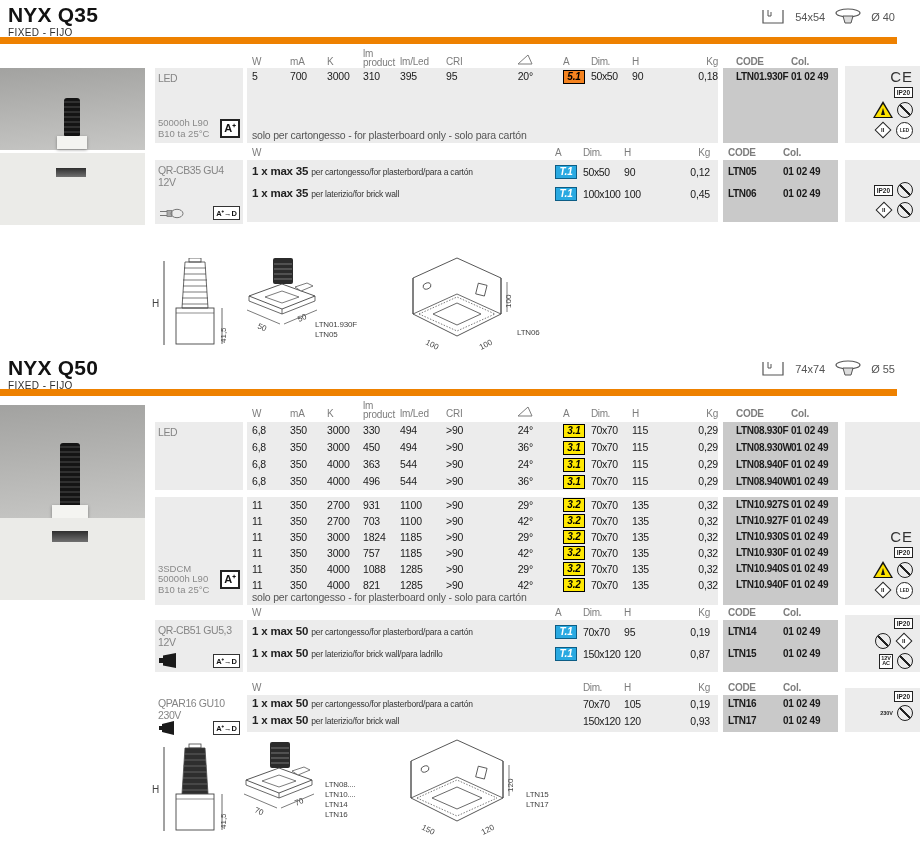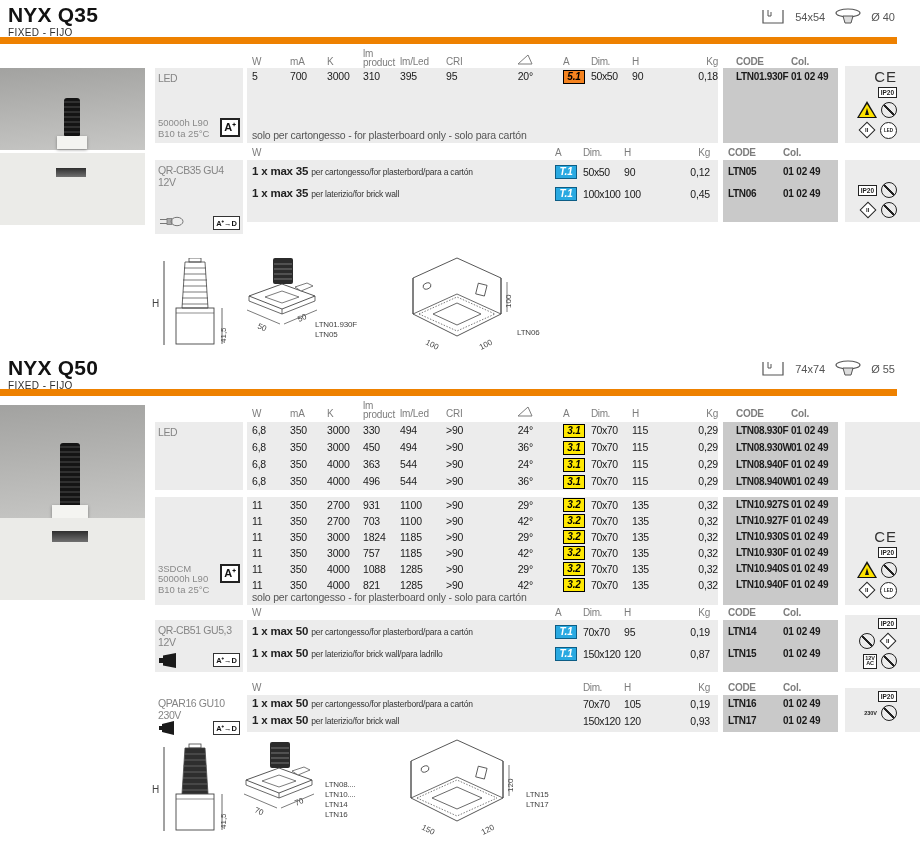--- a/index.html
+++ b/index.html
@@ -43,24 +43,24 @@
   .b-yellow{background:#ffe800;color:#000}
   .b-blue{background:#29a9e1;color:#fff;border-color:#0d5d85}
 
   
   .side-cell{position:absolute;left:155px;width:88px;background:#ececec;box-sizing:border-box;padding:4px 3px 4px 3px;display:flex;flex-direction:column;justify-content:space-between}
   .side-cell.nobg{background:transparent}
   .side-label{font-size:10.5px;color:#858585;letter-spacing:-.4px}
   .life{font-size:9.5px;color:#8a8a8a;line-height:10.5px}
   .abox{border:2px solid #222;font-weight:700;font-size:11px;line-height:15px;padding:0 2px;background:#fff;color:#111;flex:none}
   .arange{border:1px solid #333;font-weight:700;font-size:7.5px;padding:1px 2px;background:#fff;color:#111;flex:none}
-  .side-bottom{display:flex;align-items:flex-start;justify-content:space-between;gap:4px}
+  .side-bottom{display:flex;align-items:center;justify-content:space-between;gap:4px}
 
   
-  .icons-box{position:absolute;width:75px;background:#ececec;display:flex;flex-direction:column;align-items:flex-end;gap:3px;padding:3px 23px 0 0;box-sizing:border-box}
+  .icons-box{position:absolute;width:75px;background:#ececec;display:flex;flex-direction:column;align-items:flex-end;gap:3px;padding:3px 7px 0 0;box-sizing:border-box}
   .ic-row{display:flex;gap:4px;align-items:center;justify-content:flex-end}
   .ce{font-size:15px;color:#333;letter-spacing:1px;line-height:15px}
   .ip20{border:1px solid #222;font-size:6.5px;font-weight:700;color:#222;padding:1px 2px;line-height:7px;background:#fff}
   .warn{position:relative;width:20px;height:17px;flex:none}
   .warn i{position:absolute;display:block}
   .t-outer{inset:0;background:#111;clip-path:polygon(50% 0,100% 100%,0 100%)}
   .t-inner{left:2px;right:2px;top:3px;bottom:1px;background:#ffe300;clip-path:polygon(50% 0,100% 100%,0 100%)}
   .t-mark{left:50%;top:7px;width:4px;height:7px;margin-left:-2px;background:#111;clip-path:polygon(50% 0,100% 100%,0 100%)}
   .ncirc{width:14px;height:14px;border:1.4px solid #222;border-radius:50%;position:relative;flex:none;background:
     linear-gradient(45deg,transparent 45%,#222 45% 55%,transparent 55%)}
@@ -213,21 +213,21 @@
     <span class="cell cdesc">W</span>
     <span class="cell ca">A</span>
     <span class="cell cdim">Dim.</span>
     <span class="cell ch">H</span>
     <span class="cell ckg">Kg</span>
     <span class="cgap2"></span>
     <span class="cell ccode">CODE</span>
     <span class="cell ccol">Col.</span>
   </div>
 
-  <div class="side-cell" style="top:160px;height:74px">
+  <div class="side-cell" style="top:160px;height:64px">
     <div class="side-label">QR-CB35 GU4 12V</div>
     <div class="side-bottom">
       <svg width="26" height="11" viewBox="0 0 26 11">
         <path d="M2 3.5 H9 M2 7.5 H9" stroke="#777" stroke-width="1"></path>
         <rect x="9" y="2.5" width="5" height="6" fill="#aaa" stroke="#777" stroke-width=".8"></rect>
         <ellipse cx="19" cy="5.5" rx="6" ry="4.2" fill="none" stroke="#777" stroke-width="1"></ellipse>
       </svg>
       <div class="arange">A⁺→D</div>
     </div>
   </div>

